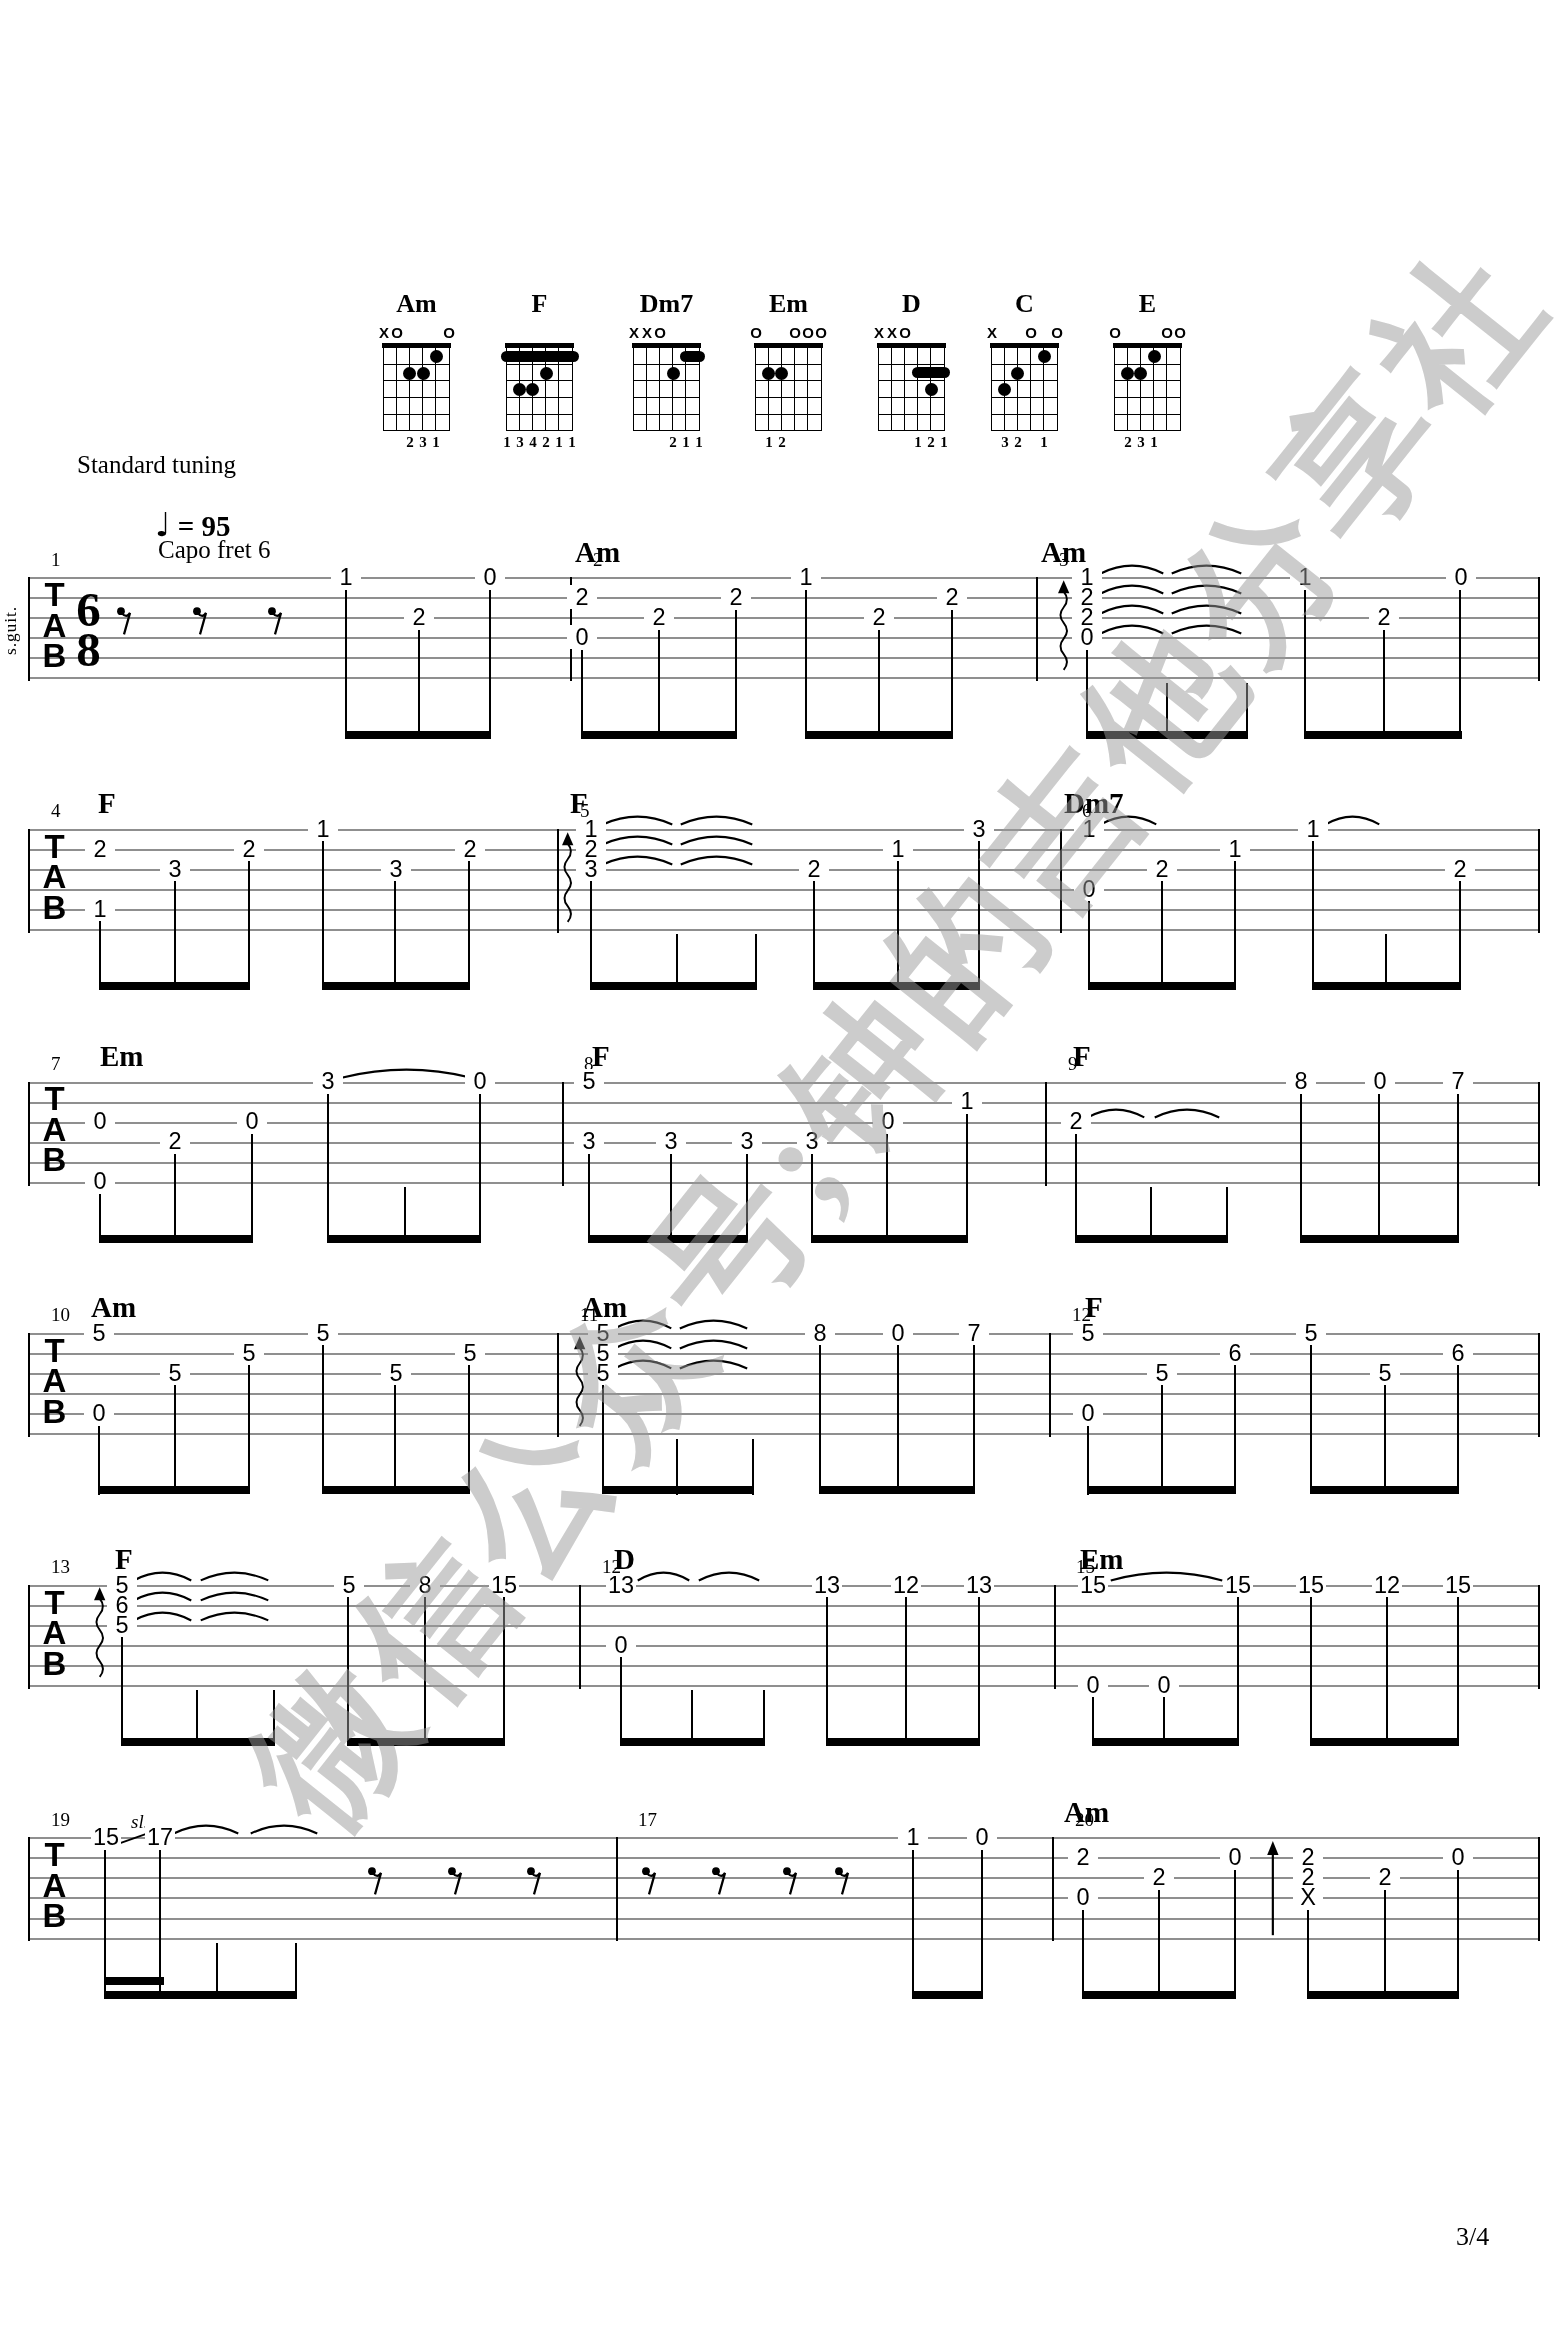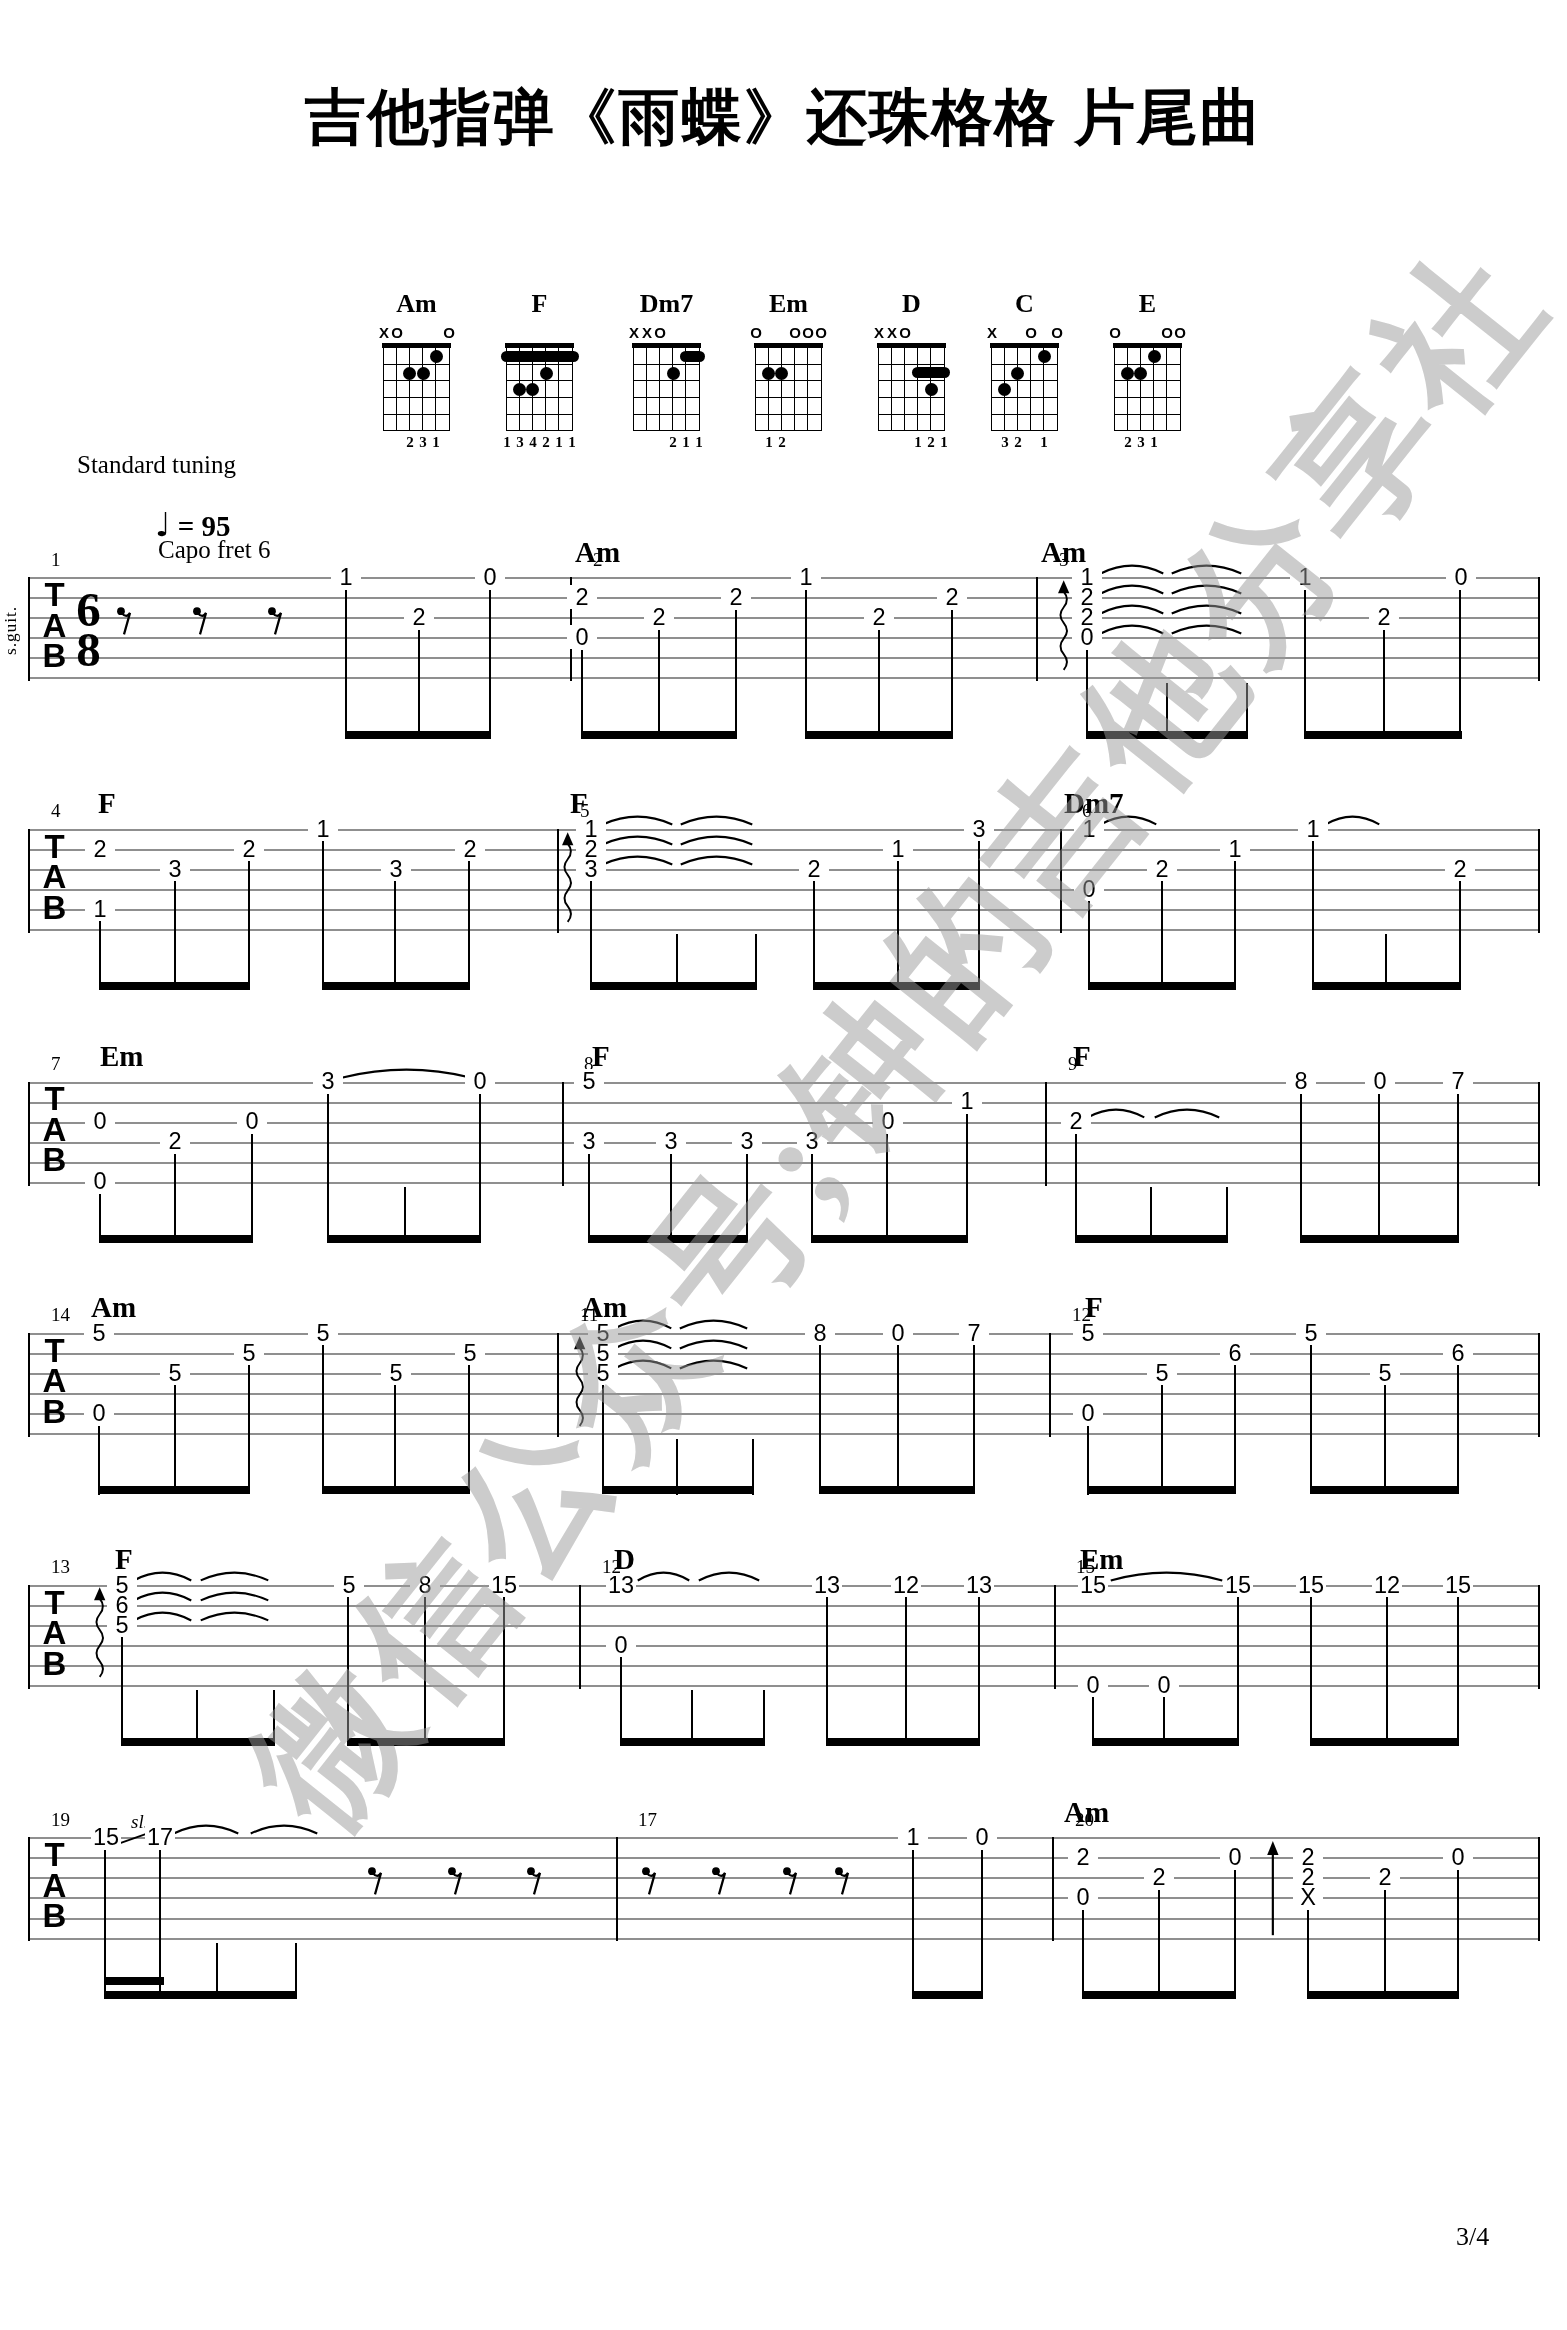--- a/index.html
+++ b/index.html
@@ -40,21 +40,20 @@
   .beam{position:absolute;height:7.8px;background:#000;}
   .chlabel{position:absolute;font-size:29px;font-weight:700;white-space:nowrap;}
   .mnum{position:absolute;font-size:19px;}
   .sllab{position:absolute;font-size:19px;font-style:italic;}
   svg{position:absolute;overflow:visible;}
 </style>
 </head>
 <body>
 
 <div class="page">
-  <div class="abs title">吉他指弹《雨蝶》还珠格格 片尾曲</div>
 
   <div id="chords">
       <div class="abs chbox" style="left: 366px; top: 289px;">
         <div class="chname">Am</div>
         <div class="chmark" style="left: 11px;">X</div>
         <div class="chmark" style="left: 24px;">O</div>
         <div class="chmark" style="left: 76px;">O</div>
         <div class="chnut" style="left: 16px; width: 69px;"></div>
         <div class="chline" style="left: 18px; top: 75px; width: 65px; height: 1.3px;"></div>
         <div class="chline" style="left: 18px; top: 91px; width: 65px; height: 1.3px;"></div>
@@ -487,21 +486,21 @@
       <div class="sline" style="left: 28px; top: 1353px; width: 1512px;"></div>
       <div class="sline" style="left: 28px; top: 1373px; width: 1512px;"></div>
       <div class="sline" style="left: 28px; top: 1393px; width: 1512px;"></div>
       <div class="sline" style="left: 28px; top: 1413px; width: 1512px;"></div>
       <div class="sline" style="left: 28px; top: 1433px; width: 1512px;"></div>
       <div class="cleft" style="left: 37px; top: 1335px;">T</div>
       <div class="cleft" style="left: 37px; top: 1365px;">A</div>
       <div class="cleft" style="left: 37px; top: 1396px;">B</div>
       <div class="bline" style="left: 1538px; top: 1333px; height: 104px;"></div>
       <div class="bline" style="left: 28px; top: 1333px; height: 104px;"></div>
-      <div class="mnum" style="left: 51px; top: 1304px;">14</div>
+      <div class="mnum" style="left: 51px; top: 1304px;">10</div>
       <div class="chlabel" style="left: 91px; top: 1291px;">Am</div>
       <div class="tnote" style="left: 84px; top: 1321px;">5</div>
       <div class="tnote" style="left: 84px; top: 1401px;">0</div>
       <div class="tnote" style="left: 160px; top: 1361px;">5</div>
       <div class="tnote" style="left: 234px; top: 1341px;">5</div>
       <div class="tnote" style="left: 308px; top: 1321px;">5</div>
       <div class="tnote" style="left: 381px; top: 1361px;">5</div>
       <div class="tnote" style="left: 455px; top: 1341px;">5</div>
       <div class="beam" style="left: 98px; top: 1486px; width: 152px;"></div>
       <div class="stem" style="left: 98px; top: 1426px; height: 69px;"></div>

